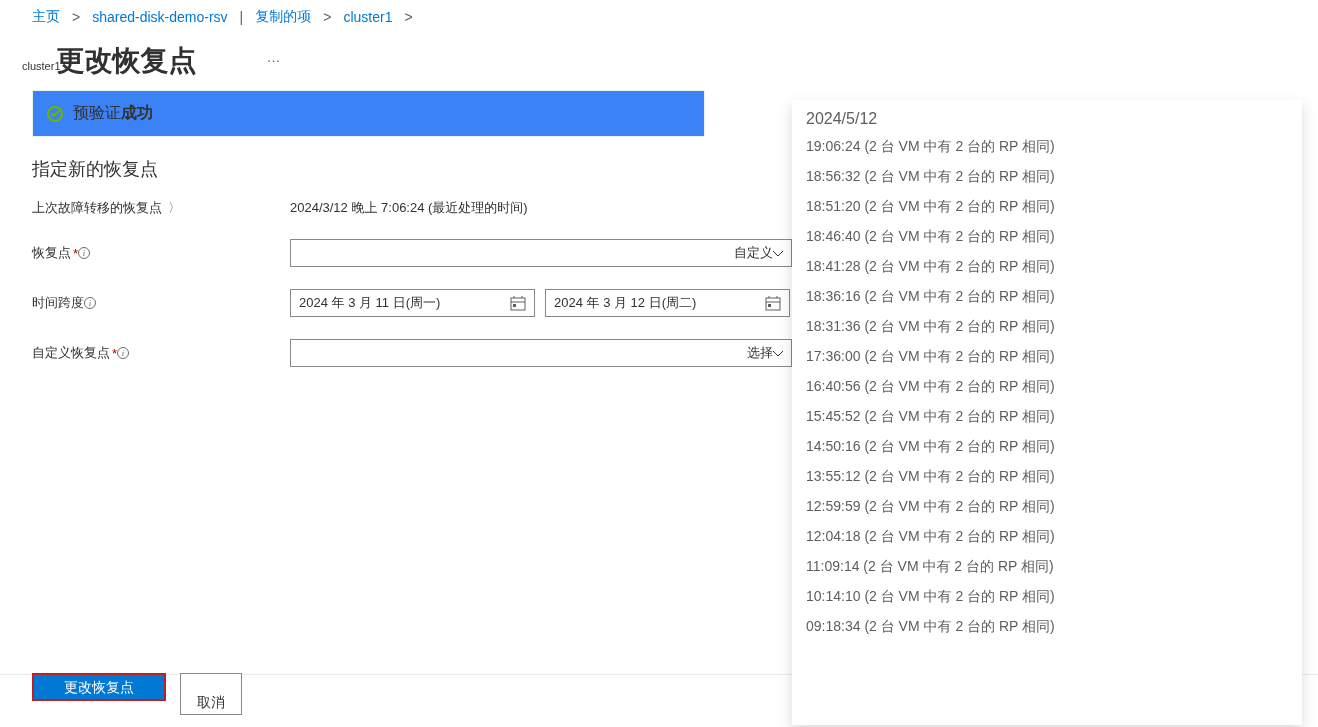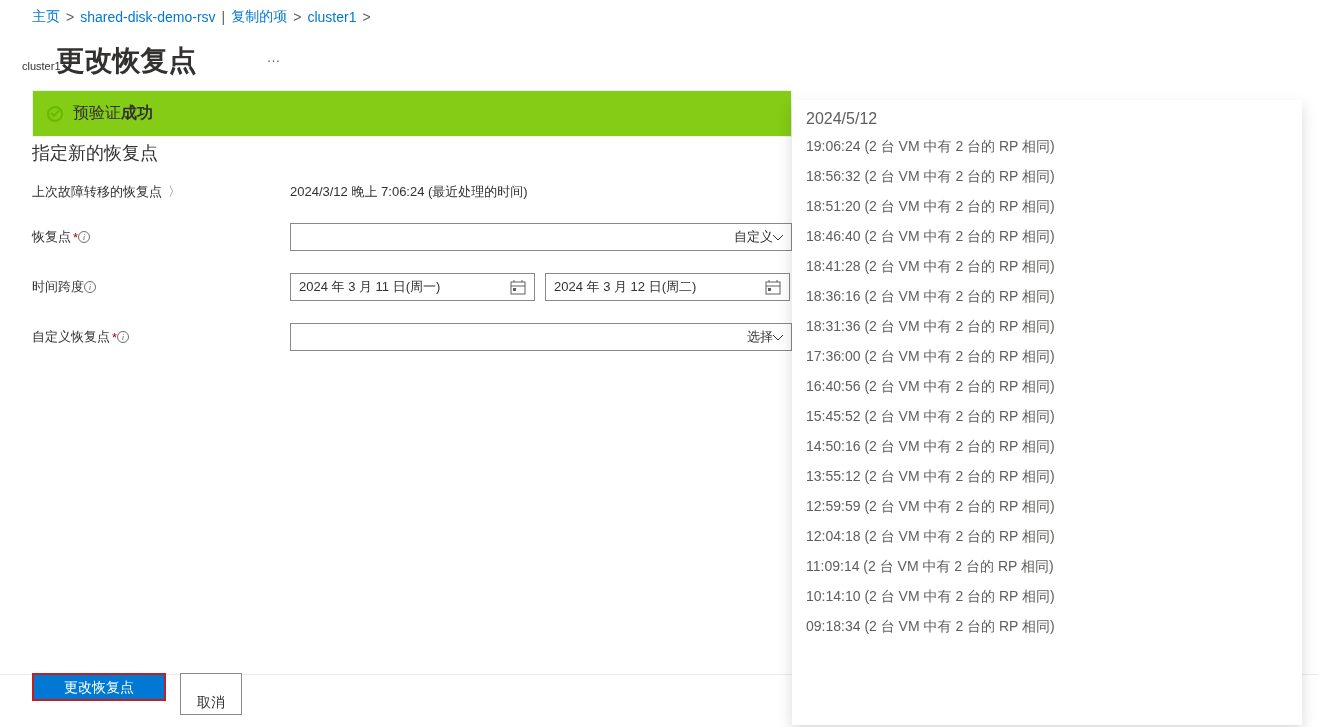--- a/index.html
+++ b/index.html
@@ -13,21 +13,21 @@
       color: #323130;
       background: #ffffff;
       width: 1318px;
       height: 727px;
       position: relative;
       overflow: hidden;
     }
     .breadcrumb {
       display: flex;
       align-items: center;
-      gap: 6px;
+      gap: 12px;
       padding: 8px 32px 4px;
       font-size: 14px;
     }
     .breadcrumb a {
       color: #0078d4;
       text-decoration: none;
       cursor: pointer;
     }
     .breadcrumb .sep {
       color: #605e5c;
@@ -56,28 +56,28 @@
       font-size: 14px;
       color: #605e5c;
       cursor: pointer;
       align-self: center;
     }
     .content-wrapper {
       padding: 0 32px;
       position: relative;
     }
     .status-banner {
-      background: #84cc16;
+      background: #3b82f6;
       border: 1px solid #e8f5e8;
       padding: 12px 14px;
       display: flex;
       align-items: center;
       gap: 10px;
-      margin-bottom: 4px;
-      width: 760px;
+      margin-bottom: 20px;
+      width: 673px;
     }
     .status-icon {
       width: 16px;
       height: 16px;
       border: 2px solid #6bb700;
       border-radius: 50%;
       display: flex;
       align-items: center;
       justify-content: center;
       flex-shrink: 0;

